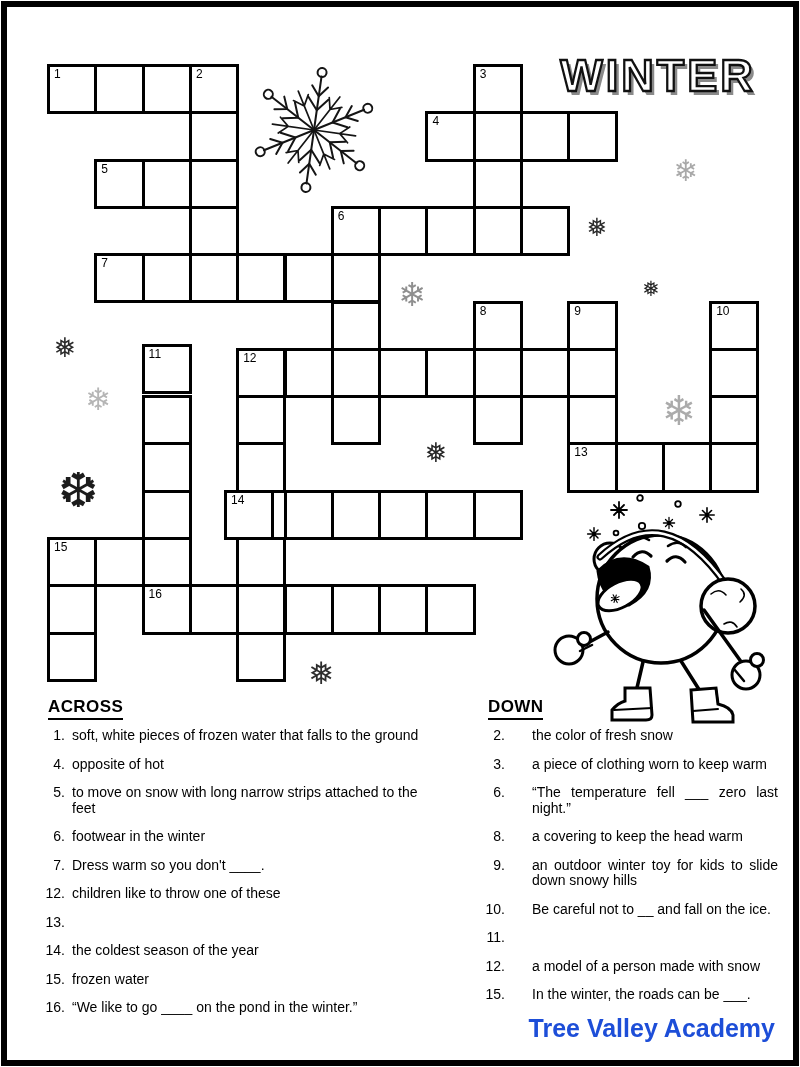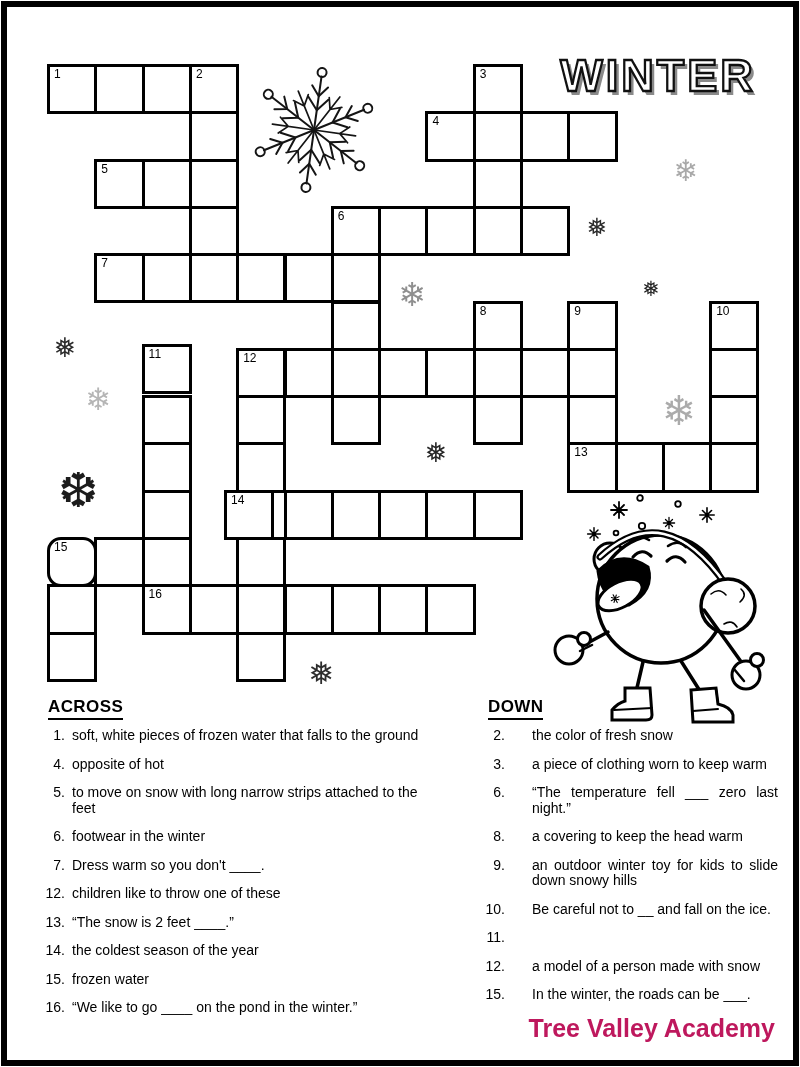--- a/index.html
+++ b/index.html
@@ -92,21 +92,21 @@
       <div class="cell" style="left: 614.9px; top: 378.4px;"></div>
       <div class="cell" style="left: 662.2px; top: 378.4px;"></div>
       <div class="cell" style="left: 177px; top: 425.7px;">
         <span class="cellnum">14</span>
       </div>
       <div class="cell" style="left: 236.5px; top: 425.7px;"></div>
       <div class="cell" style="left: 283.8px; top: 425.7px;"></div>
       <div class="cell" style="left: 331.1px; top: 425.7px;"></div>
       <div class="cell" style="left: 378.4px; top: 425.7px;"></div>
       <div class="cell" style="left: 425.7px; top: 425.7px;"></div>
-      <div class="cell" style="left: 0px; top: 473px; border-radius: 14px;">
+      <div class="cell" style="left: 0px; top: 473px;">
         <span class="cellnum">15</span>
       </div>
       <div class="cell" style="left: 47.3px; top: 473px;"></div>
       <div class="cell" style="left: 94.6px; top: 473px;"></div>
       <div class="cell" style="left: 94.6px; top: 520.3px;">
         <span class="cellnum">16</span>
       </div>
       <div class="cell" style="left: 141.9px; top: 520.3px;"></div>
       <div class="cell" style="left: 189.2px; top: 520.3px;"></div>
       <div class="cell" style="left: 236.5px; top: 520.3px;"></div>
@@ -308,21 +308,20 @@
         <div class="clue">
           <span class="cnum">7.</span>
           <span class="ctext">Dress warm so you don't ____.</span>
         </div>
         <div class="clue">
           <span class="cnum">12.</span>
           <span class="ctext">children like to throw one of these</span>
         </div>
         <div class="clue">
           <span class="cnum">13.</span>
-          <span class="ctext">“The snow is 2 feet ____.”</span>
         </div>
         <div class="clue">
           <span class="cnum">14.</span>
           <span class="ctext">the coldest season of the year</span>
         </div>
         <div class="clue">
           <span class="cnum">15.</span>
           <span class="ctext">frozen water</span>
         </div>
         <div class="clue">
@@ -366,14 +365,14 @@
           <span class="cnum">12.</span>
           <span class="ctext">a model of a person made with snow</span>
         </div>
         <div class="clue">
           <span class="cnum">15.</span>
           <span class="ctext">In the winter, the roads can be ___.</span>
         </div>
       </div>
   </div>
 
-  <div class="footer" style="color: #be185d;">Tree Valley Academy</div>
+  <div class="footer" style="color: #1d4ed8;">Tree Valley Academy</div>
 </div>
 
 </body></html>

